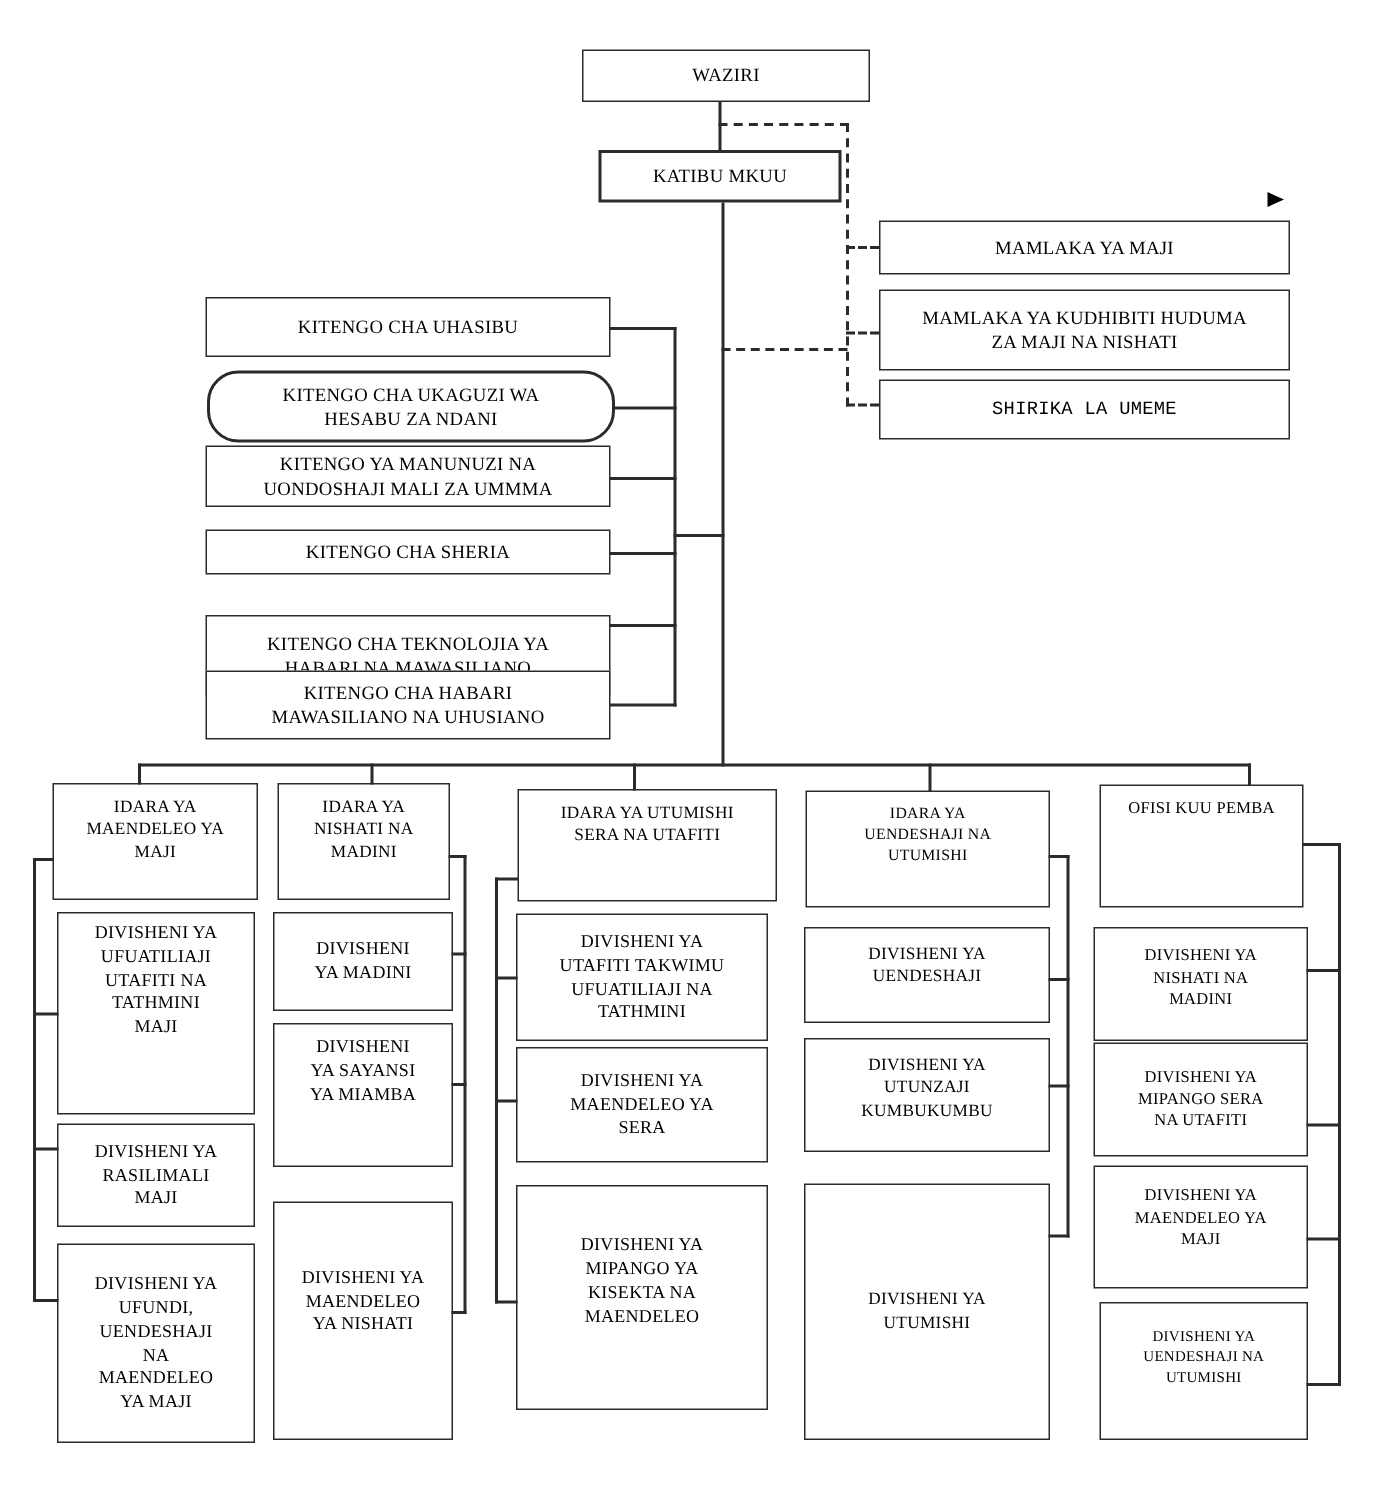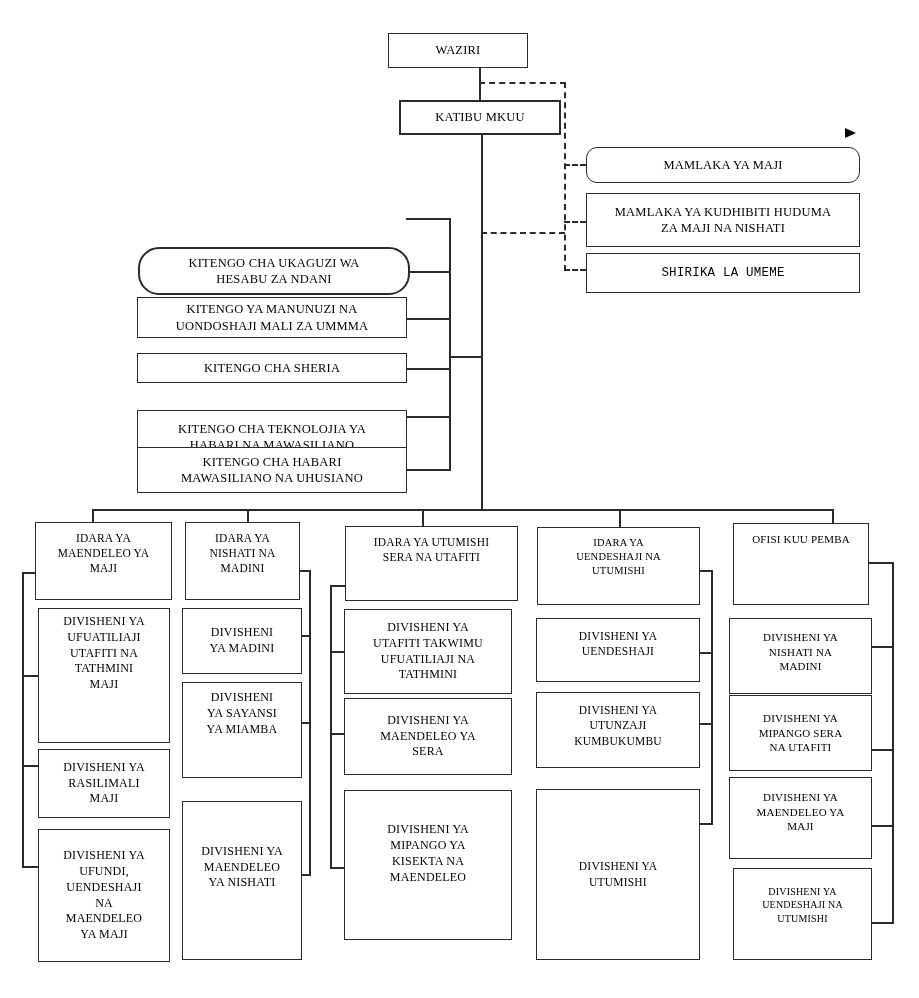--- a/index.html
+++ b/index.html
@@ -31,30 +31,31 @@
     position:absolute;width:0;height:0;
     border-top:5px solid transparent;border-bottom:5px solid transparent;
     border-left:11px solid #000;
   }
 </style>
 </head>
 <body>
 
 <div id="stage">
 
-  <div class="box f125" style="left:388px;top:33px;width:140px;height:35px;">WAZIRI</div>
+  <div class="box f125" style="left:388px;top:33px;width:192px;height:35px;">WAZIRI</div>
   <div class="box thick f125" style="left:399px;top:100px;width:162px;height:35px;">KATIBU MKUU</div>
 
-  <div class="box f125" style="left:586px;top:147px;width:274px;height:36px;border-radius:11px;">MAMLAKA YA MAJI</div>
+  <div class="box f125" style="left:586px;top:147px;width:274px;height:36px;">MAMLAKA YA MAJI</div>
   <div class="box f125" style="left:586px;top:193px;width:274px;height:54px;">MAMLAKA YA KUDHIBITI HUDUMA
 ZA MAJI NA NISHATI</div>
   <div class="box f125" style="left:586px;top:253px;width:274px;height:40px;font-family:Liberation Mono, monospace;">SHIRIKA LA UMEME</div>
 
   <div class="tri" style="left:845px;top:128px;"></div>
 
+  <div class="box f125" style="left:137px;top:198px;width:270px;height:40px;">KITENGO CHA UHASIBU</div>
   <div class="box thick f125" style="left:138px;top:247px;width:272px;height:48px;border-radius:21px;">KITENGO CHA UKAGUZI WA
 HESABU ZA NDANI</div>
   <div class="box f125" style="left:137px;top:297px;width:270px;height:41px;">KITENGO YA MANUNUZI NA
 UONDOSHAJI MALI ZA UMMMA</div>
   <div class="box f125" style="left:137px;top:353px;width:270px;height:30px;">KITENGO CHA SHERIA</div>
   <div class="box f125" style="left:137px;top:390px;width:270px;height:54px;margin-top:20px;">KITENGO CHA TEKNOLOJIA YA
 HABARI NA MAWASILIANO</div>
   <div class="box f125" style="left:137px;top:447px;width:270px;height:46px;">KITENGO CHA HABARI
 MAWASILIANO NA UHUSIANO</div>
 

